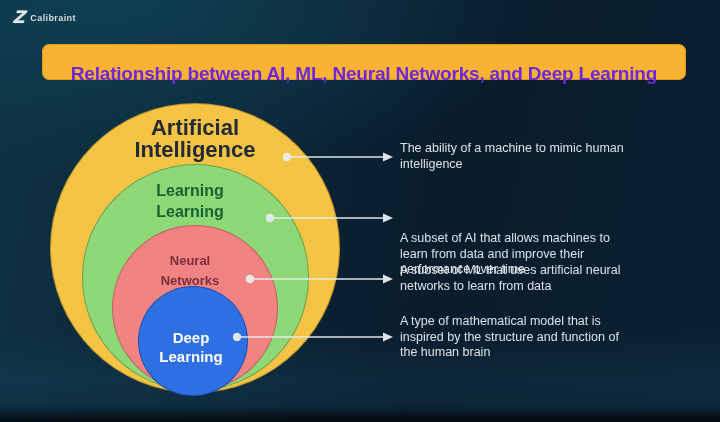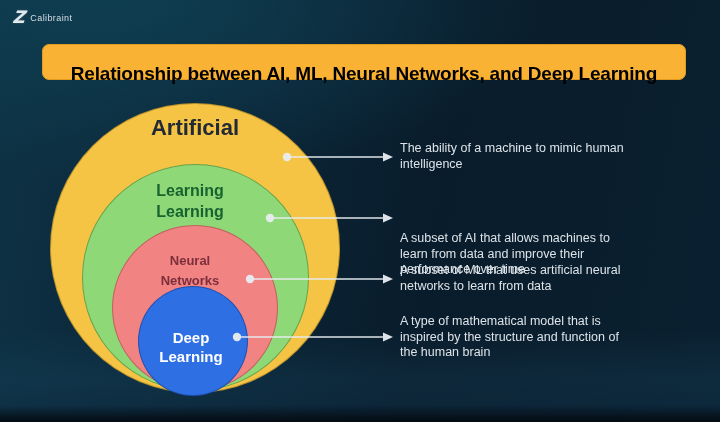--- a/index.html
+++ b/index.html
@@ -11,28 +11,28 @@
       radial-gradient(130% 90% at 15% 0%, #0f3e51 0%, rgba(15,62,81,0) 48%),
       linear-gradient(100deg, #0d3244 0%, #0b2739 30%, #091c2b 60%, #0a2030 100%);
   }
   
   .logo{position:absolute;left:14px;top:9px;display:flex;align-items:center;gap:4px;}
   .logo-glyph{
     font-family:"DejaVu Sans", sans-serif;font-weight:bold;font-style:italic;
     font-size:17px;line-height:17px;color:#dfe9ee;transform:skewX(-8deg);
     text-shadow:0 0 2px rgba(255,255,255,0.25);
   }
-  .logo-name{font-size:9px;font-weight:normal;color:#d5dee3;letter-spacing:0.4px;}
+  .logo-name{font-size:9px;font-weight:bold;color:#d5dee3;letter-spacing:0.4px;}
   
   .banner{
     position:absolute;left:42px;top:44px;width:644px;height:36px;
     background:#f9b233;border-radius:7px;border:1px solid #e09c21;
     display:flex;align-items:center;justify-content:center;box-sizing:border-box;
   }
-  .banner-text{font-size:19px;font-weight:bold;color:#000000;letter-spacing:-0.2px;white-space:nowrap;margin-top:24px;}
+  .banner-text{font-size:19px;font-weight:bold;color:#6d28d9;letter-spacing:-0.2px;white-space:nowrap;margin-top:24px;}
   
   .ring{position:absolute;border-radius:50%;box-sizing:border-box;}
   .ring-ai{left:50px;top:103px;width:290px;height:290px;background:#f6c444;border:1px solid rgba(110,85,15,0.45);z-index:1;}
   .ring-ml{left:82px;top:164px;width:227px;height:227px;background:#8fd878;border:1px solid rgba(70,120,40,0.55);z-index:2;}
   .ring-nn{left:112px;top:225px;width:166px;height:166px;background:#f28383;border:1px solid rgba(150,70,60,0.55);z-index:3;}
   .ring-dl{left:138px;top:286px;width:110px;height:110px;background:#2e6fe3;border:1px solid rgba(20,60,140,0.6);z-index:4;}
   .ring-label{position:absolute;width:200px;text-align:center;font-weight:bold;z-index:5;}
   .lbl-ai{left:95px;top:117px;font-size:22px;line-height:22px;color:#222b35;}
   .lbl-ml{left:90px;top:180px;font-size:16px;line-height:21px;color:#17632f;}
   .lbl-nn{left:90px;top:251px;font-size:13px;line-height:20px;color:#7b2f3c;}
@@ -63,20 +63,21 @@
     <span class="banner-text">Relationship between AI, ML, Neural Networks, and Deep Learning</span>
   </div>
 
   <div class="ring ring-ai"></div>
   <div class="ring ring-ml"></div>
   <div class="ring ring-nn"></div>
   <div class="ring ring-dl"></div>
 
   <div class="ring-label lbl-ai">
     <div>Artificial</div>
+    <div>Intelligence</div>
   </div>
   <div class="ring-label lbl-ml">
     <div>Learning</div>
     <div>Learning</div>
   </div>
   <div class="ring-label lbl-nn">
     <div>Neural</div>
     <div>Networks</div>
   </div>
   <div class="ring-label lbl-dl">

